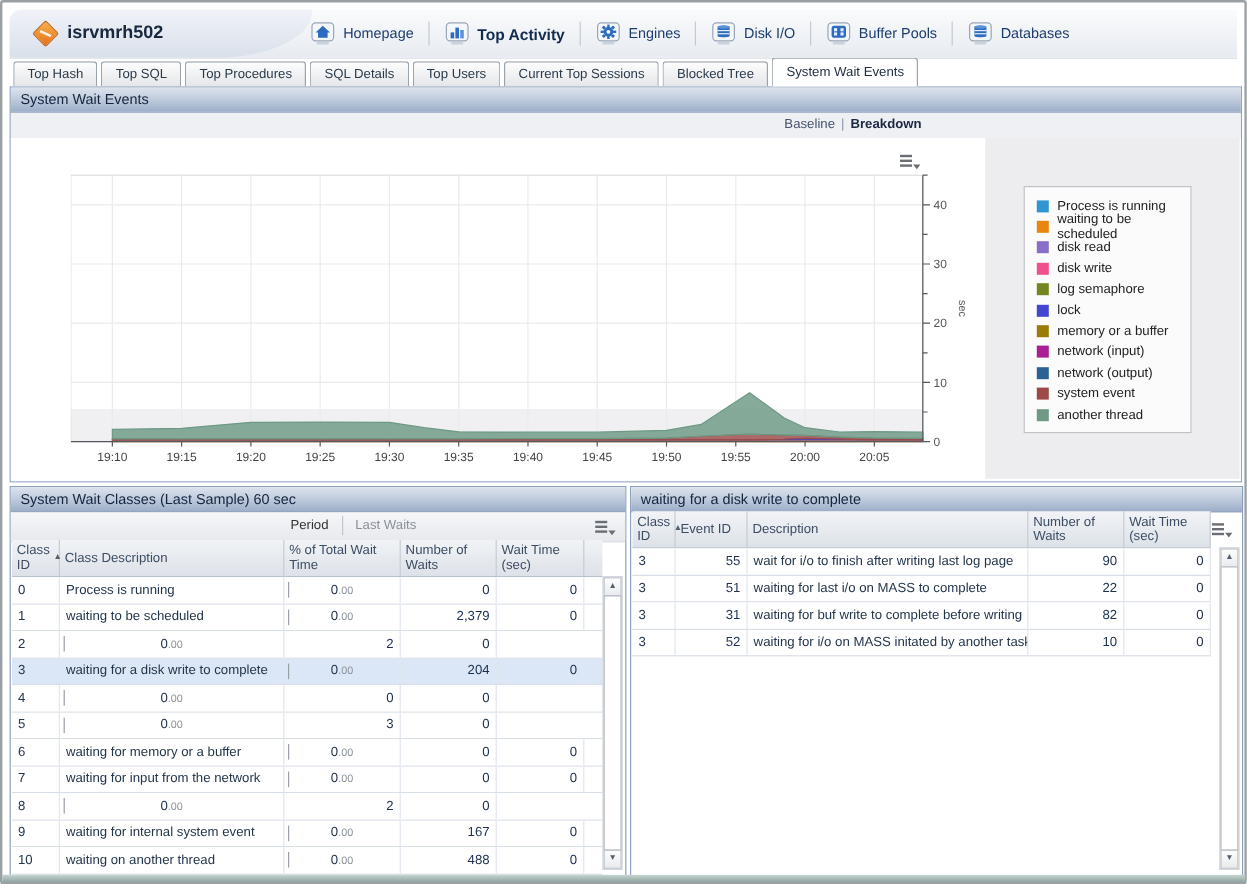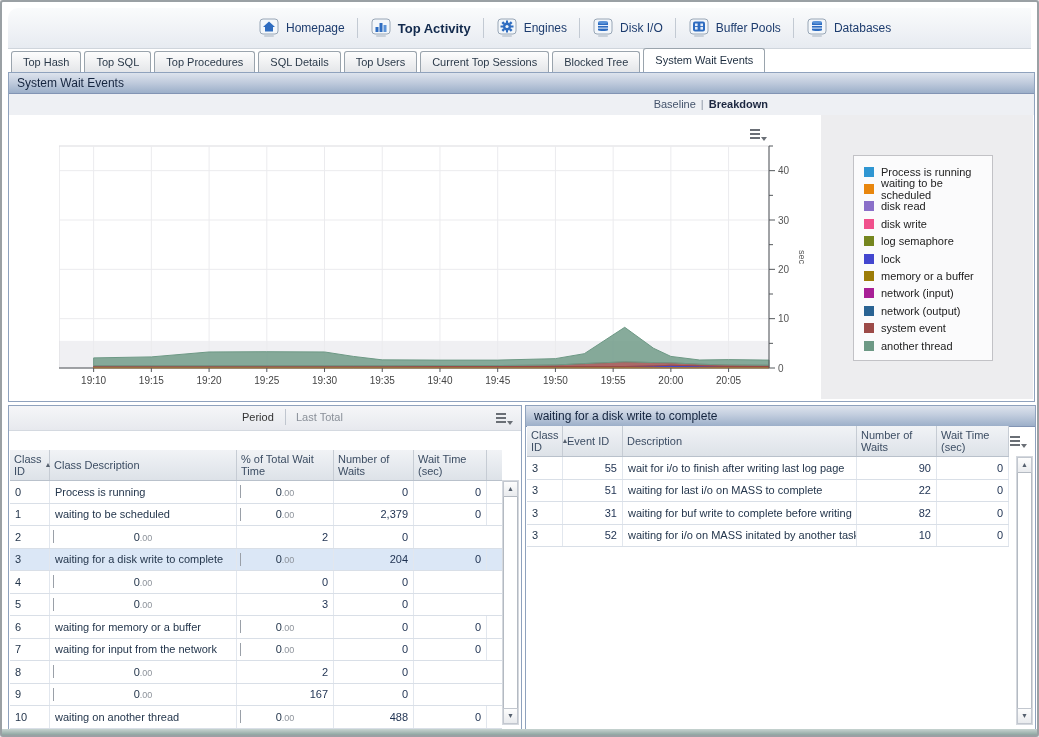--- a/index.html
+++ b/index.html
@@ -93,20 +93,24 @@
   .sb-btn.up{top:0;} .sb-btn.down{bottom:0;}
   .sb-thumb{position:absolute;left:0;top:15px;bottom:15px;width:13px;background:#fff;
        border:1px solid #b4bac2;border-radius:1px;}
 </style>
 </head>
 <body>
 
 <div class="window">
 
   <div class="topbar">
+    <div class="brand">
+      <span class="brand-icon"></span>
+      <span class="brand-label">isrvmrh502</span>
+    </div>
     <div class="nav">
       <div class="nav-item">
         <svg class="nav-ico" viewBox="0 0 22 20">
           <rect x="2" y="1" width="18" height="15" rx="3" fill="#f3f7fb" stroke="#98a6b6"></rect>
           <rect x="6" y="17" width="10" height="2" rx="1" fill="#c9d1da"></rect>
           <path d="M11 3.5 L17 9 H15 V13.5 H7 V9 H5 Z" fill="#2e6cc0"></path>
         </svg>
         <span>Homepage</span>
       </div>
       <span class="nav-sep"></span>
@@ -320,24 +324,27 @@
           <text x="554.1463414634146" y="240" font-size="10" fill="#444" text-anchor="middle" font-family="Liberation Sans, DejaVu Sans, sans-serif">19:55</text>
           <line x1="611.869918699187" y1="224" x2="611.869918699187" y2="228" stroke="#55585c"></line>
           <text x="611.869918699187" y="240" font-size="10" fill="#444" text-anchor="middle" font-family="Liberation Sans, DejaVu Sans, sans-serif">20:00</text>
           <line x1="669.5934959349594" y1="224" x2="669.5934959349594" y2="228" stroke="#55585c"></line>
           <text x="669.5934959349594" y="240" font-size="10" fill="#444" text-anchor="middle" font-family="Liberation Sans, DejaVu Sans, sans-serif">20:05</text>
         </svg>
     </div>
   </div>
 
   <div class="panel" id="left-panel">
+    <div class="panel-header">
+      <span>System Wait Classes (Last Sample) 60 sec</span>
+    </div>
     <div class="tbl-toolbar">
       <span class="period-label">Period</span>
       <span class="period-sep"></span>
-      <span class="period-value">Last Total</span>
+      <span class="period-value">Last Waits</span>
       <div class="menu-icon tbl-menu">
           <i></i>
           <i></i>
           <i></i>
           <u></u>
         </div>
     </div>
     <div id="left-grid" class="grid" style="top: 44px; width: 492px;">
         <div class="grid-header" style="grid-template-columns: 40px 187px 97px 80px 73px;">
           <div class="gh-cell">Class ID <span class="sort-arrow">▲</span></div>
@@ -427,20 +434,21 @@
           <div class="g-cell">8</div>
           <div class="g-cell pct">
             <span class="pct-mark"></span>
             <span>0<span class="pct-dec">.00</span></span>
           </div>
           <div class="g-cell num">2</div>
           <div class="g-cell num">0</div>
         </div>
         <div class="grid-row" style="grid-template-columns: 40px 187px 97px 80px 73px;">
           <div class="g-cell">9</div>
+          <div class="g-cell">waiting for internal system event</div>
           <div class="g-cell pct">
             <span class="pct-mark"></span>
             <span>0<span class="pct-dec">.00</span></span>
           </div>
           <div class="g-cell num">167</div>
           <div class="g-cell num">0</div>
         </div>
         <div class="grid-row" style="grid-template-columns: 40px 187px 97px 80px 73px;">
           <div class="g-cell">10</div>
           <div class="g-cell">waiting on another thread</div>

